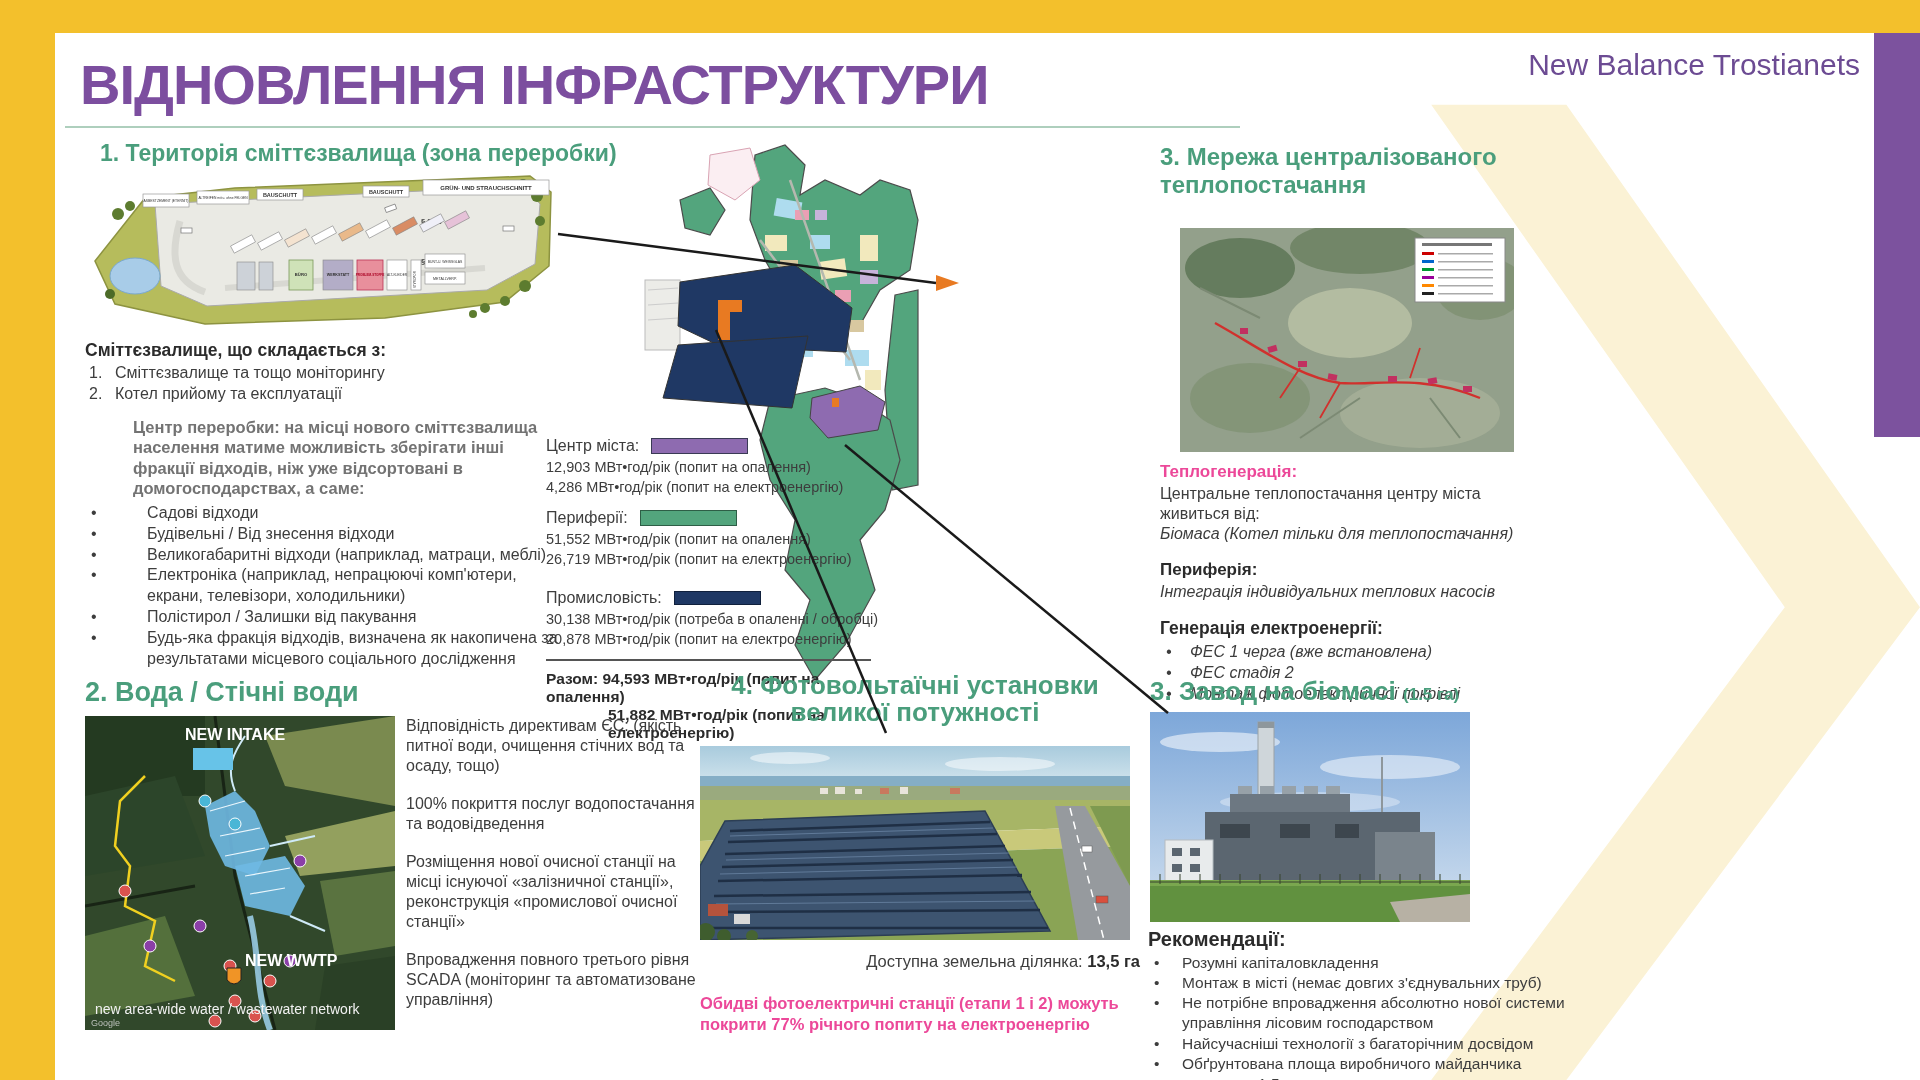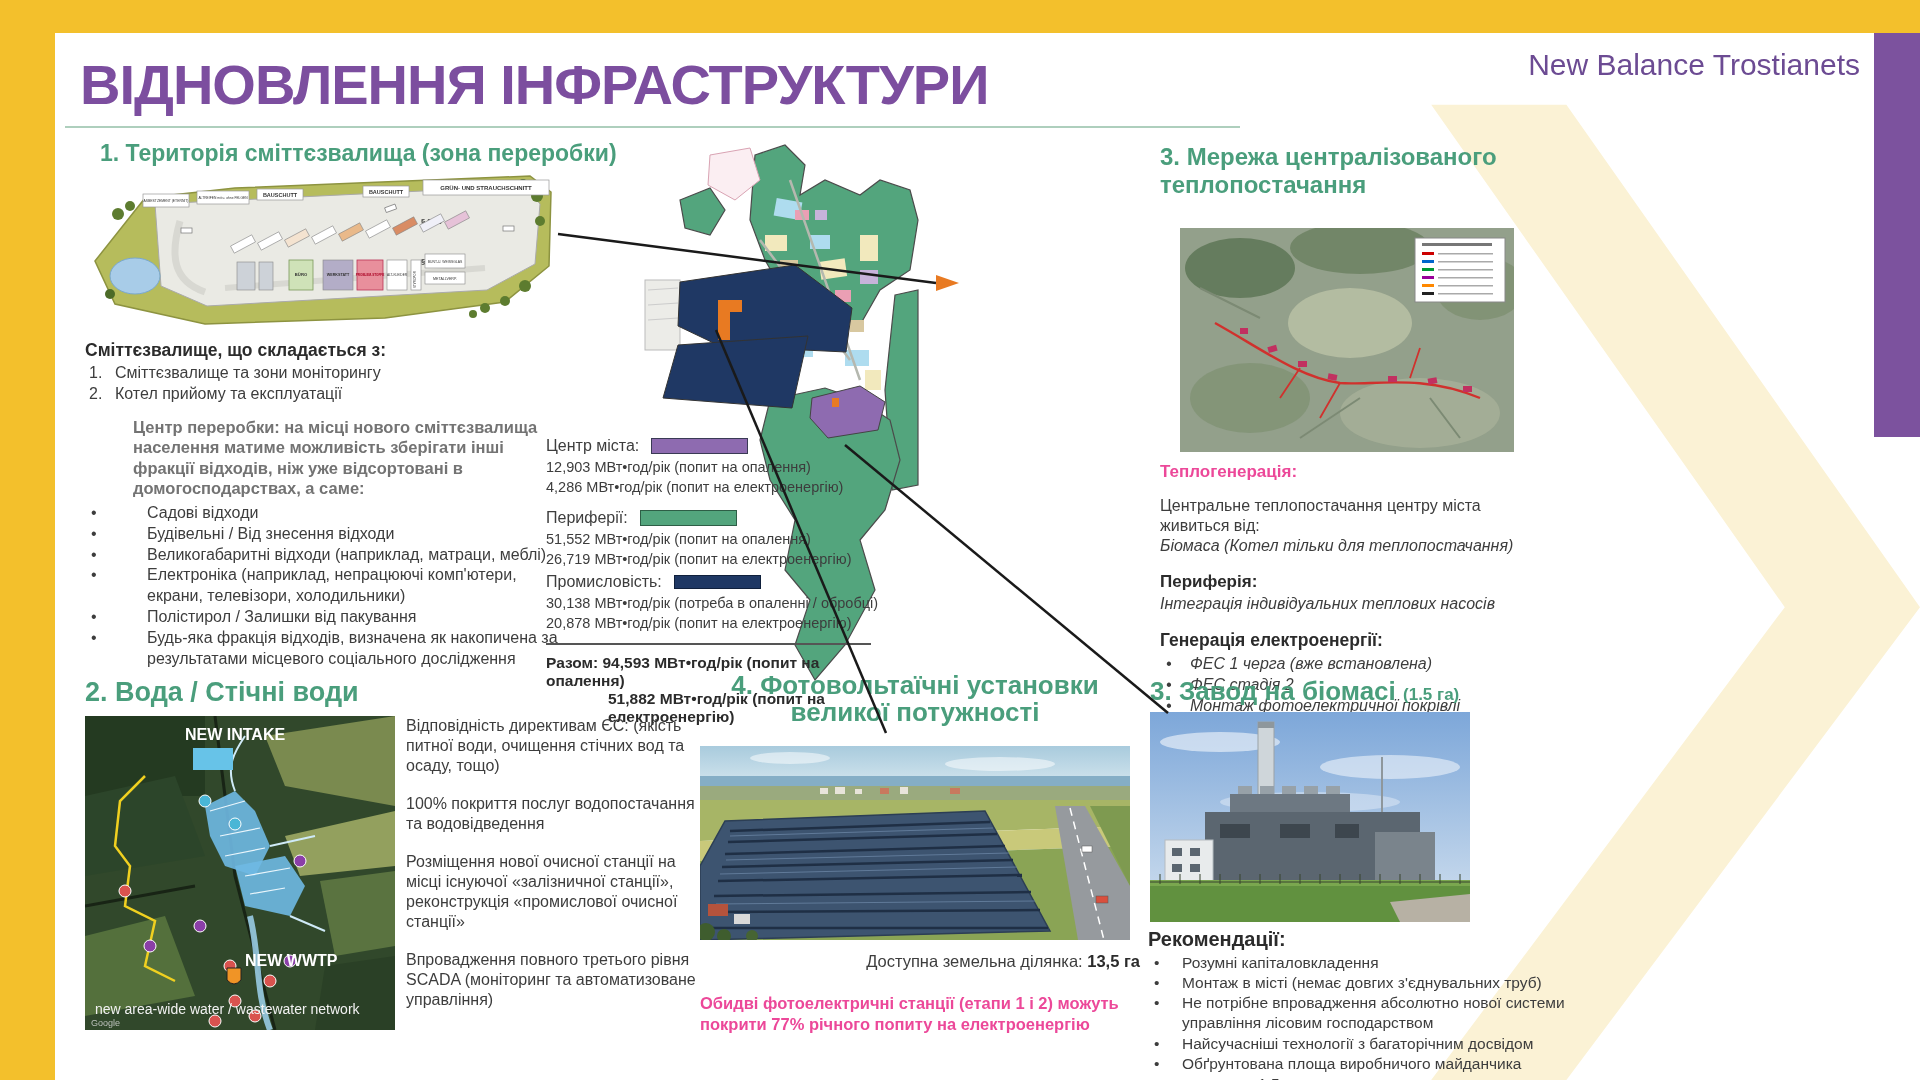--- a/index.html
+++ b/index.html
@@ -102,21 +102,21 @@
   <g fill="#ffffff" stroke="#777777" stroke-width="0.7">
     <rect x="96" y="62" width="11" height="5"></rect>
       <rect x="300" y="40" width="11" height="5" transform="rotate(-20 305 42)"></rect>
       <rect x="418" y="60" width="11" height="5"></rect>
   </g>
 </svg>
 
 <div class="s" style="left:85px;top:340px;width:480px;z-index:2;">
   <p style="font-size:17.5px;font-weight:bold;color:#2b2b2b;">Сміттєзвалище, що складається з:</p>
   <ol class="nums body16" style="margin-top:2px;">
-    <li>Сміттєзвалище та зони моніторингу</li>
+    <li>Сміттєзвалище та тощо моніторингу</li>
     <li>Котел прийому та експлуатації</li>
   </ol>
   <p style="margin-top:12px;font-size:16.5px;font-weight:bold;color:#737373;line-height:1.25;margin-left:48px;">Центр переробки: на місці нового сміттєзвалища населення матиме можливість зберігати інші фракції відходів, ніж уже відсортовані в домогосподарствах, а саме:</p>
   <ul class="dots body16 ind60" style="margin-top:4px;">
     <li>Садові відходи</li>
     <li>Будівельні / Від знесення відходи</li>
     <li>Великогабаритні відходи (наприклад,  матраци, меблі)</li>
     <li>Електроніка (наприклад,  непрацюючі комп'ютери, екрани, телевізори, холодильники)</li>
     <li>Полістирол / Залишки від пакування</li>
     <li>Будь-яка фракція відходів, визначена як накопичена за результатами місцевого соціального дослідження</li>
@@ -168,21 +168,21 @@
     <span class="sw" style="width:95px;background:#8E6BB0;"></span>
   </div>
   <p class="legline" style="margin-top:3px;">12,903 МВт•год/рік (попит на опалення)</p>
   <p class="legline">4,286 МВт•год/рік (попит на електроенергію)</p>
   <div class="legrow" style="margin-top:12px;">
     <span>Периферії:</span>
     <span class="sw" style="width:95px;background:#53A57D;border-color:#2e5e46;"></span>
   </div>
   <p class="legline" style="margin-top:3px;">51,552 МВт•год/рік (попит на опалення)</p>
   <p class="legline">26,719 МВт•год/рік (попит на електроенергію)</p>
-  <div class="legrow" style="margin-top:4px;">
+  <div class="legrow" style="margin-top:20px;">
     <span>Промисловість:</span>
     <span class="sw" style="width:85px;height:12px;background:#1F3864;border-color:#10203c;"></span>
   </div>
   <p class="legline" style="margin-top:3px;">30,138 МВт•год/рік (потреба в опаленні / обробці)</p>
   <p class="legline">20,878 МВт•год/рік (попит на електроенергію)</p>
   <div style="width:325px;height:1.5px;background:#555555;margin-top:10px;"></div>
   <p style="margin-top:9px;font-size:15.5px;font-weight:bold;color:#2b2b2b;">Разом: 94,593 МВт•год/рік (попит на опалення)</p>
   <p style="padding-left:62px;font-size:15.5px;font-weight:bold;color:#2b2b2b;">51,882 МВт•год/рік (попит на електроенергію)</p>
 </div>
 
@@ -270,21 +270,21 @@
       <rect x="258" y="49" width="55" height="1.5" fill="#aaaaaa"></rect>
     <rect x="242" y="56" width="12" height="3" fill="#ff8800"></rect>
       <rect x="258" y="57" width="55" height="1.5" fill="#aaaaaa"></rect>
     <rect x="242" y="64" width="12" height="3" fill="#222222"></rect>
       <rect x="258" y="65" width="55" height="1.5" fill="#aaaaaa"></rect>
   </g>
 </svg>
 
 <div class="s" style="left:1160px;top:462px;width:372px;z-index:2;">
   <p style="font-size:17px;font-weight:bold;color:#ec4899;">Теплогенерація:</p>
-  <p class="body16" style="margin-top:14px;">Центральне теплопостачання центру міста живиться від:</p>
+  <p class="body16" style="margin-top:2px;">Центральне теплопостачання центру міста живиться від:</p>
   <p class="body16" style="font-style:italic;">Біомаса (Котел тільки для теплопостачання)</p>
   <p style="margin-top:16px;font-size:17px;font-weight:bold;color:#2b2b2b;">Периферія:</p>
   <p class="body16" style="font-style:italic;margin-top:2px;">Інтеграція індивідуальних теплових насосів</p>
   <p style="margin-top:16px;font-size:17.5px;font-weight:bold;color:#2b2b2b;">Генерація електроенергії:</p>
   <ul class="dots body16 ind30" style="margin-top:3px;font-style:italic;">
     <li>ФЕС 1 черга (вже встановлена)</li>
     <li>ФЕС стадія 2</li>
     <li>Монтаж фотоелектричної покрівлі</li>
   </ul>
 </div>

